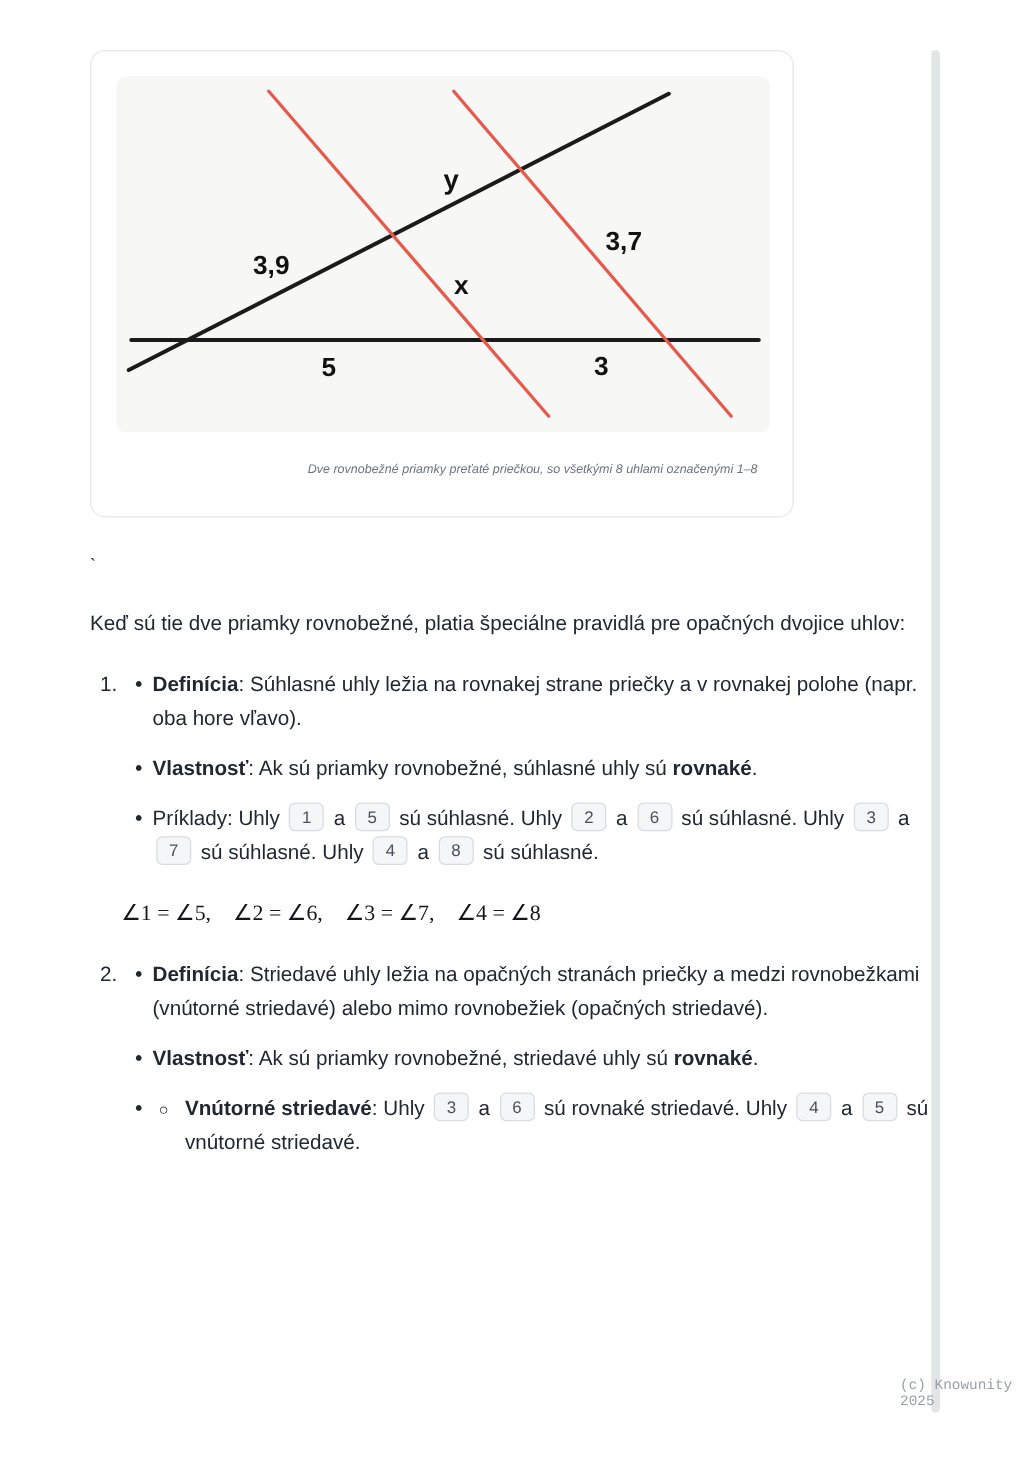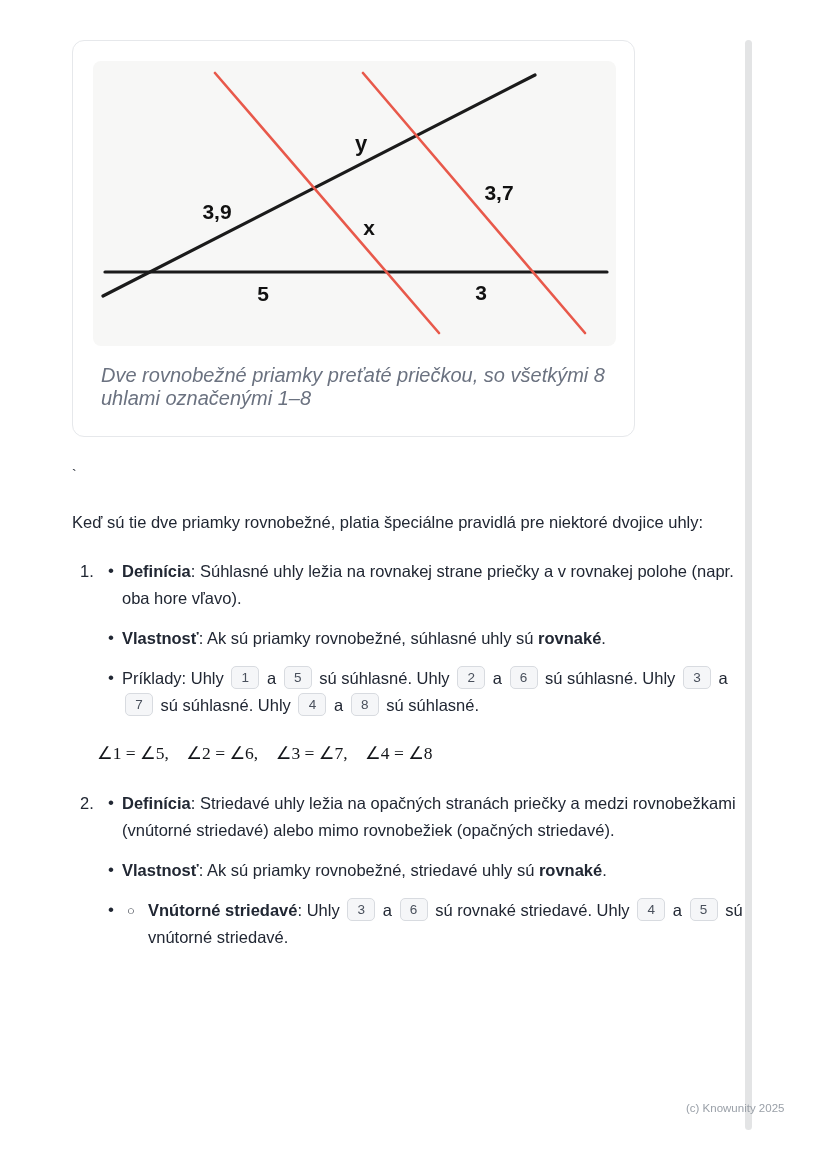--- a/index.html
+++ b/index.html
@@ -5,21 +5,21 @@
   html,body { margin:0; padding:0; background:#ffffff; }
   body { font-family:"Liberation Sans", sans-serif; color:#212733; }
   .page { position:relative; width:828px; height:1171px; margin:0 auto; background:#ffffff; overflow:hidden; }
 
   .main { position:absolute; left:72px; top:40px; width:684px; }
 
   
   .card { width:563px; box-sizing:border-box; background:#ffffff; border:1px solid #e6e8eb; border-radius:12px; padding:20px 20px 26px 20px; }
   .figure-area { width:523px; height:285px; background:#f7f7f6; border-radius:8px; }
   .figure-area svg { display:block; }
-  .caption { margin:18px 8px 0 8px; text-align:left; font-style:italic; font-size:20px; line-height:23px; color:#6b7280; }
+  .caption { margin:18px 8px 0 8px; text-align:right; font-style:italic; font-size:10px; line-height:23px; color:#6b7280; }
 
   .stray { margin-top:30px; font-size:14px; color:#212733; height:18px; }
 
   .intro { margin-top:24px; font-size:16.5px; line-height:27px; text-align:justify; }
 
   .olist { margin-top:22px; }
   .oli { position:relative; padding-left:25px; }
   .oli + .oli { margin-top:26px; }
   .onum { position:absolute; left:8px; top:0; line-height:27px; font-size:16.5px; }
   .oli-title { font-size:16.5px; line-height:27px; }
@@ -32,21 +32,21 @@
   .sli { position:relative; padding-left:26px; font-size:16.5px; line-height:27px; }
   .sli .bullet2 { position:absolute; left:5px; top:0px; font-size:13px; line-height:27px; }
 
   .math { margin:24px 40px 4px 0; text-align:left; font-family:"Liberation Serif", serif; font-size:17.5px; color:#14161a; white-space:pre; }
 
   .seg-bold { font-weight:700; }
   .seg-italic { }
   .seg-code { display:inline-block; min-width:12px; text-align:center; padding:0 7px; margin:0 3px; font-size:13.5px; line-height:21px; background:#f5f6f8; border:1px solid #d8dbe0; border-radius:5px; color:#49505c; vertical-align:2px; }
 
   .scrollbar { position:absolute; right:76px; top:40px; width:7px; height:1090px; background:#e3e4e5; border-radius:4px; }
-  .footer { position:absolute; left:686px; top:1102px; font-size:11.5px; color:#9aa0a8; z-index:5; }
+  .footer { position:absolute; left:720px; top:1102px; font-size:11.5px; color:#9aa0a8; z-index:5;font-family:Liberation Mono, monospace; }
 </style>
 </head>
 <body>
 
 <div class="page">
 
   <div class="main">
 
     <div class="card">
       <div class="figure-area">
@@ -66,21 +66,21 @@
           <text x="276" y="174" text-anchor="middle" font-size="21" font-weight="700" fill="#111">x</text>
           <text x="170" y="240" text-anchor="middle" font-size="21" font-weight="700" fill="#111">5</text>
           <text x="388" y="239" text-anchor="middle" font-size="21" font-weight="700" fill="#111">3</text>
         </svg>
       </div>
       <div class="caption">Dve rovnobežné priamky preťaté priečkou, so všetkými 8 uhlami označenými 1–8</div>
     </div>
 
     <div class="stray">`</div>
 
-    <div class="intro">Keď sú tie dve priamky rovnobežné, platia špeciálne pravidlá pre niektoré dvojice uhly:</div>
+    <div class="intro">Keď sú tie dve priamky rovnobežné, platia špeciálne pravidlá pre opačných dvojice uhlov:</div>
 
     <div class="olist">
 
       <div class="oli">
         <span class="onum">1.</span>
         <div class="ul">
           <div class="uli">
             <span class="bullet">•</span>
             <div><span class="seg-bold">Definícia</span><span>: Súhlasné uhly ležia na rovnakej strane priečky a v rovnakej polohe (napr. oba hore vľavo).</span></div>
           </div>

